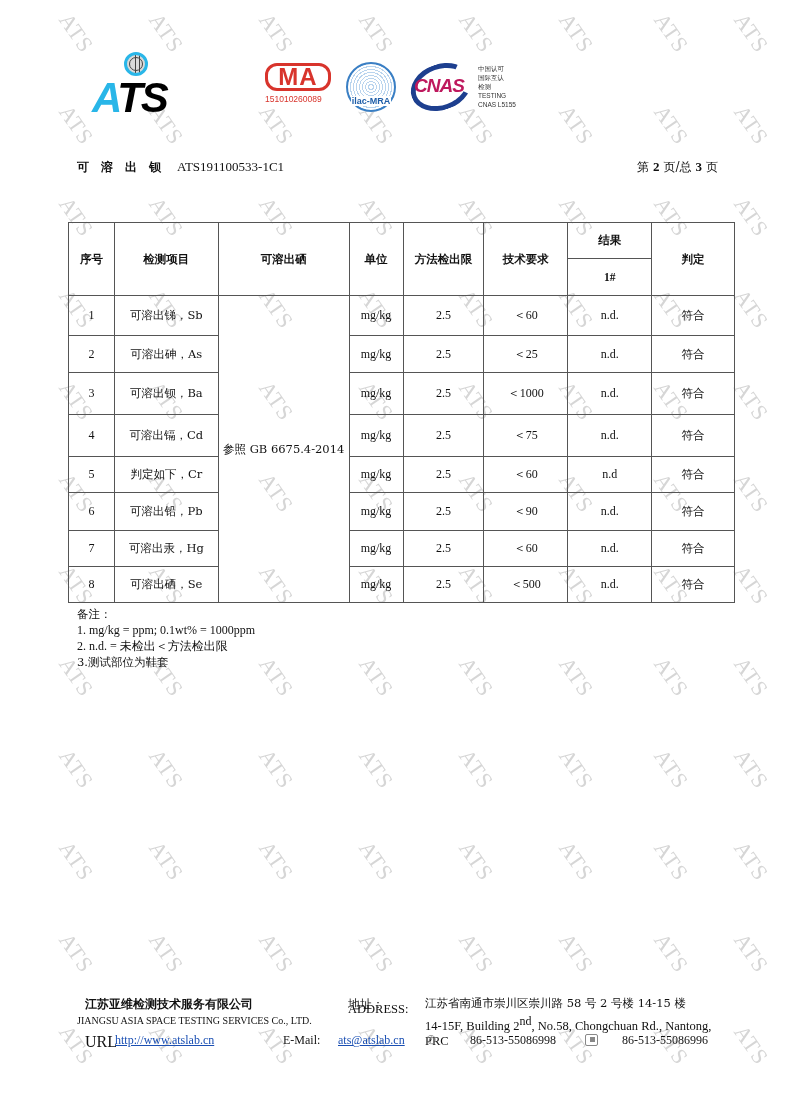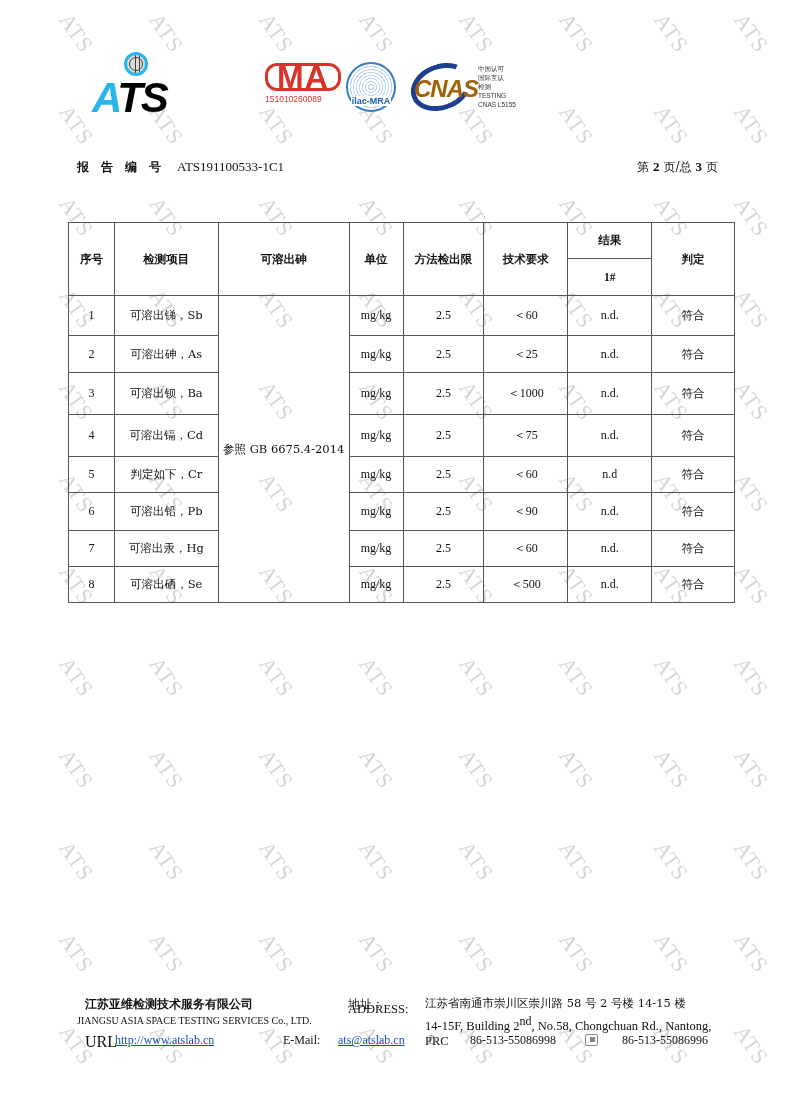--- a/index.html
+++ b/index.html
@@ -14,29 +14,29 @@
     
     .ats-logo { position: absolute; left: 92px; top: 52px; width: 100px; height: 66px; }
     .ats-logo .globe { position: absolute; left: 32px; top: 0; width: 24px; height: 24px; border-radius: 50%; border: 3px solid #29b6e8; background: #d9d9d9; overflow: hidden; }
     .ats-logo .globe::before { content: ""; position: absolute; inset: 2px; border-radius: 50%; border: 1px solid #444; }
     .ats-logo .globe::after { content: ""; position: absolute; left: 8px; top: 0; width: 3px; height: 100%; border-left: 1px solid #444; border-right: 1px solid #444; }
     .ats-logo .letters { position: absolute; left: 0; top: 26px; font-family: "Liberation Sans", sans-serif; font-weight: bold; font-size: 42px; letter-spacing: -2px; line-height: 40px; }
     .ats-logo .la { color: #29b6e8; font-style: italic; }
     .ats-logo .lts { color: #000; font-style: italic; }
 
     .cma-logo { position: absolute; left: 265px; top: 63px; width: 75px; height: 45px; }
-    .cma-box { width: 76px; height: 28px; border: 3px solid #d8342c; border-radius: 12px; color: #d8342c; font-family: "Liberation Sans", sans-serif; font-size: 32px; line-height: 22px; text-align: center; font-weight: bold; letter-spacing: 1px; }
+    .cma-box { width: 66px; height: 28px; border: 3px solid #d8342c; border-radius: 12px; color: #d8342c; font-family: "Liberation Sans", sans-serif; font-size: 24px; line-height: 22px; text-align: center; font-weight: bold; letter-spacing: 1px; }
     .cma-num { font-family: "Liberation Sans", sans-serif; font-size: 8.5px; color: #d8342c; margin-top: 3px; }
 
     .ilac-logo { position: absolute; left: 346px; top: 62px; width: 50px; height: 50px; border-radius: 50%; border: 2px solid #3a7fc4; background: repeating-radial-gradient(circle, #ffffff 0 2px, #b9d4ee 2px 3px); display: flex; align-items: center; justify-content: center; }
     .ilac-logo span { background: #fff; color: #1f5ea8; font-family: "Liberation Sans", sans-serif; font-size: 9px; font-weight: bold; padding: 0 1px; margin-top: 28px; }
 
     .cnas-logo { position: absolute; left: 410px; top: 64px; width: 62px; height: 46px; }
     .cnas-arc { position: absolute; left: 0; top: 0; width: 62px; height: 46px; border-radius: 50%; border: 5px solid #1d3f8f; border-right-color: transparent; transform: rotate(-20deg); }
-    .cnas-text { position: absolute; left: 4px; top: 11px; font-family: "Liberation Sans", sans-serif; font-style: italic; font-weight: bold; font-size: 24px; color: #a16207; letter-spacing: -1px; }
+    .cnas-text { position: absolute; left: 4px; top: 11px; font-family: "Liberation Sans", sans-serif; font-style: italic; font-weight: bold; font-size: 19px; color: #be185d; letter-spacing: -1px; }
     .cnas-side { position: absolute; left: 478px; top: 64px; font-family: "Liberation Sans", sans-serif; font-size: 6.5px; line-height: 9px; color: #333; }
 
     .title { position: absolute; left: 270px; top: 118px; font-family: "DejaVu Sans", sans-serif; font-size: 25px; letter-spacing: 16px; color: #111; }
 
     .report-no { position: absolute; left: 77px; top: 159px; font-size: 12.5px; }
     .report-no .lbl { font-weight: bold; letter-spacing: 12px; font-family: "DejaVu Sans", sans-serif; font-size: 12px; }
     .report-no .val { font-family: "Liberation Serif", serif; font-size: 13px; }
     .page-no { position: absolute; right: 72px; top: 159px; font-size: 12px; font-family: "DejaVu Serif", serif; }
     .page-no b { font-family: "Liberation Serif", serif; font-size: 13px; padding: 0 4px; }
 
@@ -196,21 +196,21 @@
   <div class="cnas-side">
     <div>中国认可</div>
     <div>国际互认</div>
     <div>检测</div>
     <div>TESTING</div>
     <div>CNAS L5155</div>
   </div>
 
 
   <div class="report-no">
-    <span class="lbl">报告编号</span>
+    <span class="lbl">可溶出钡</span>
     <span class="val">ATS191100533-1C1</span>
   </div>
 
   <div class="page-no">
     <span>第</span><b>2</b><span>页/总</span><b>3</b><span>页</span>
   </div>
 
 
   <table class="results">
     <colgroup>
@@ -220,21 +220,21 @@
         <col style="width:54px">
       <col style="width:81px">
         <col style="width:84px">
         <col style="width:84px">
         <col style="width:83px">
     </colgroup>
     <thead>
       <tr style="height:36px">
         <th rowspan="2">序号</th>
         <th rowspan="2">检测项目</th>
-        <th rowspan="2">可溶出砷</th>
+        <th rowspan="2">可溶出硒</th>
         <th rowspan="2">单位</th>
         <th rowspan="2">方法检出限</th>
         <th rowspan="2">技术要求</th>
         <th>结果</th>
         <th rowspan="2">判定</th>
       </tr>
       <tr style="height:37px">
         <th style="font-family:'Liberation Serif',serif;">1#</th>
       </tr>
     </thead>
@@ -308,20 +308,26 @@
         <td class="cn">可溶出硒，Se</td>
         <td>mg/kg</td>
         <td>2.5</td>
         <td>＜500</td>
         <td>n.d.</td>
         <td class="cn">符合</td>
       </tr>
     </tbody>
   </table>
 
+  <div class="notes">
+    <div class="cn">备注：</div>
+    <div>1. mg/kg = ppm; 0.1wt% = 1000ppm</div>
+    <div>2. n.d. =  未检出＜方法检出限</div>
+    <div class="cn">3.测试部位为鞋套</div>
+  </div>
 
 
   <div class="footer">
     <div class="f-company">江苏亚维检测技术服务有限公司</div>
     <div class="f-company-en">JIANGSU ASIA SPACE TESTING SERVICES Co., LTD.</div>
     <div class="f-url-lbl">URL</div>
     <a class="f-url">http://www.atslab.cn</a>
     <div class="f-email-lbl">E-Mail:</div>
     <a class="f-email">ats@atslab.cn</a>
     <div class="f-addr-lbl">地址：</div>

